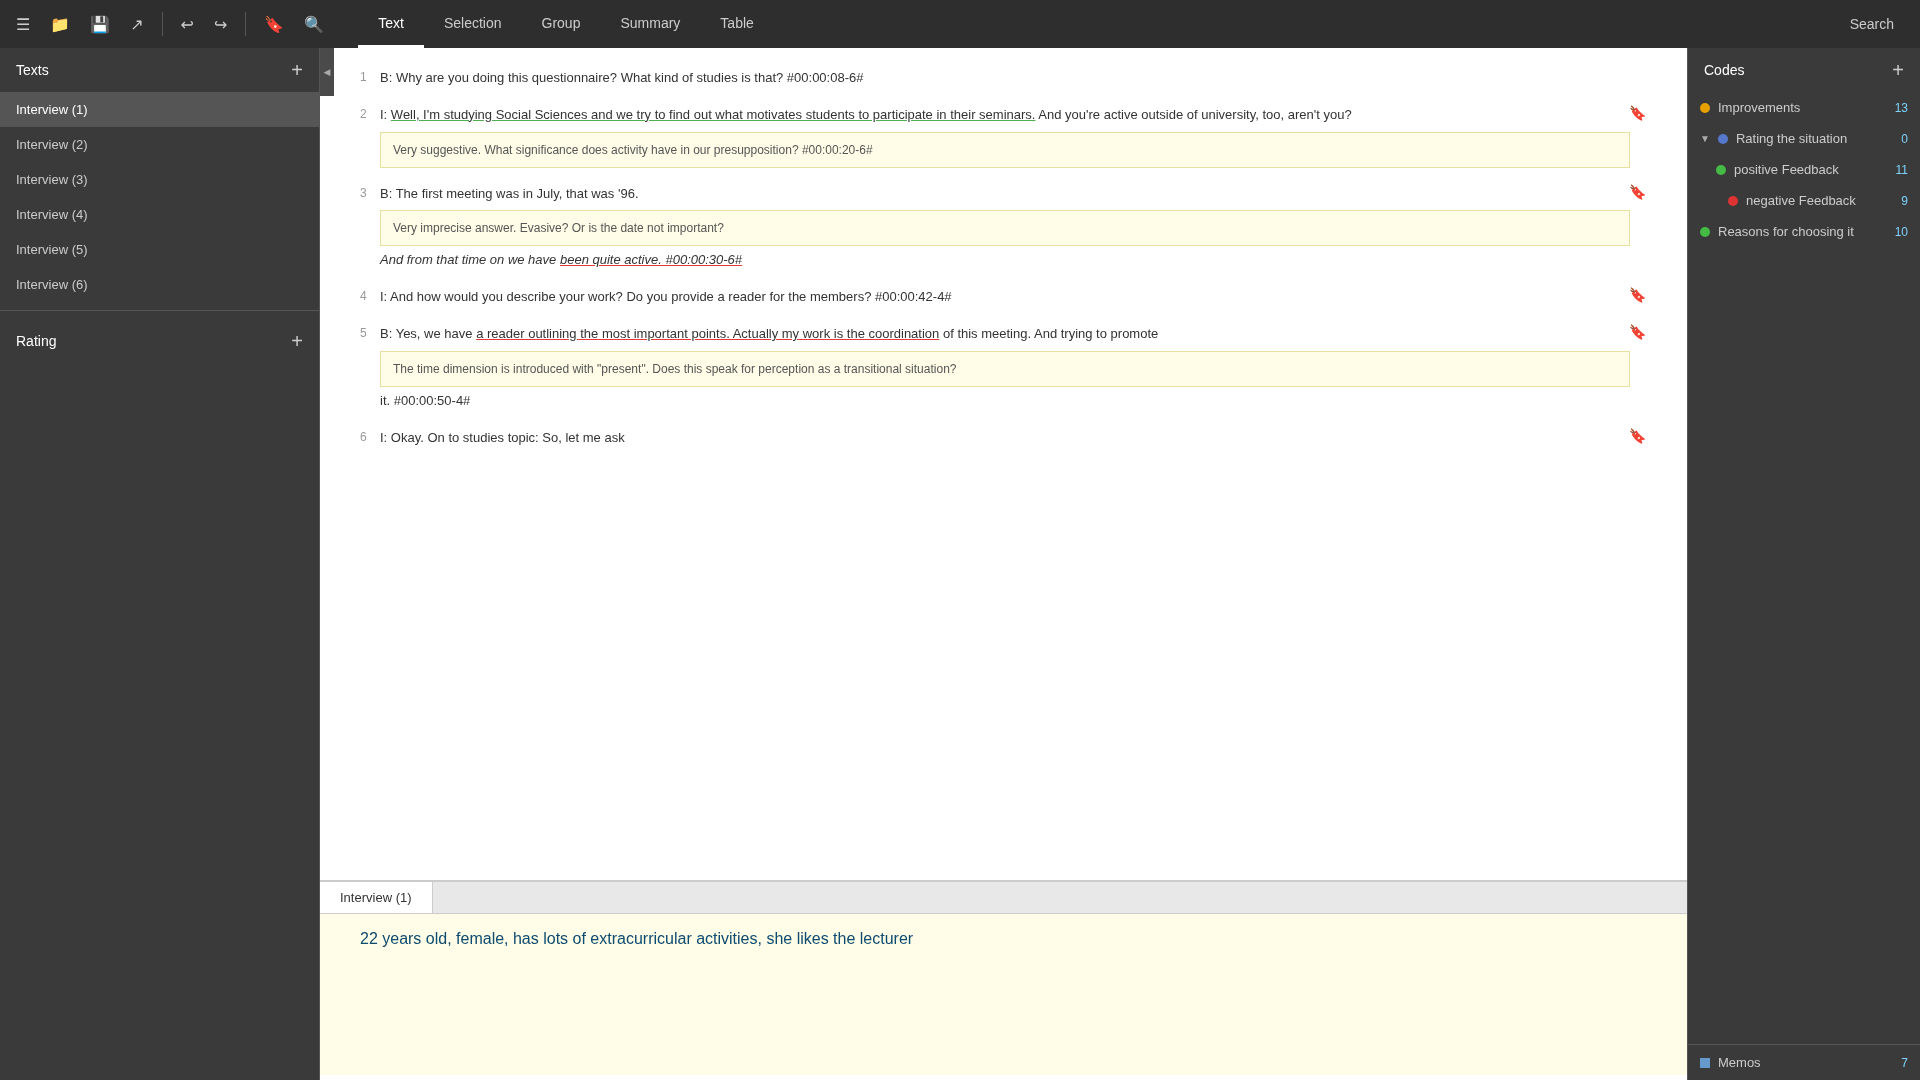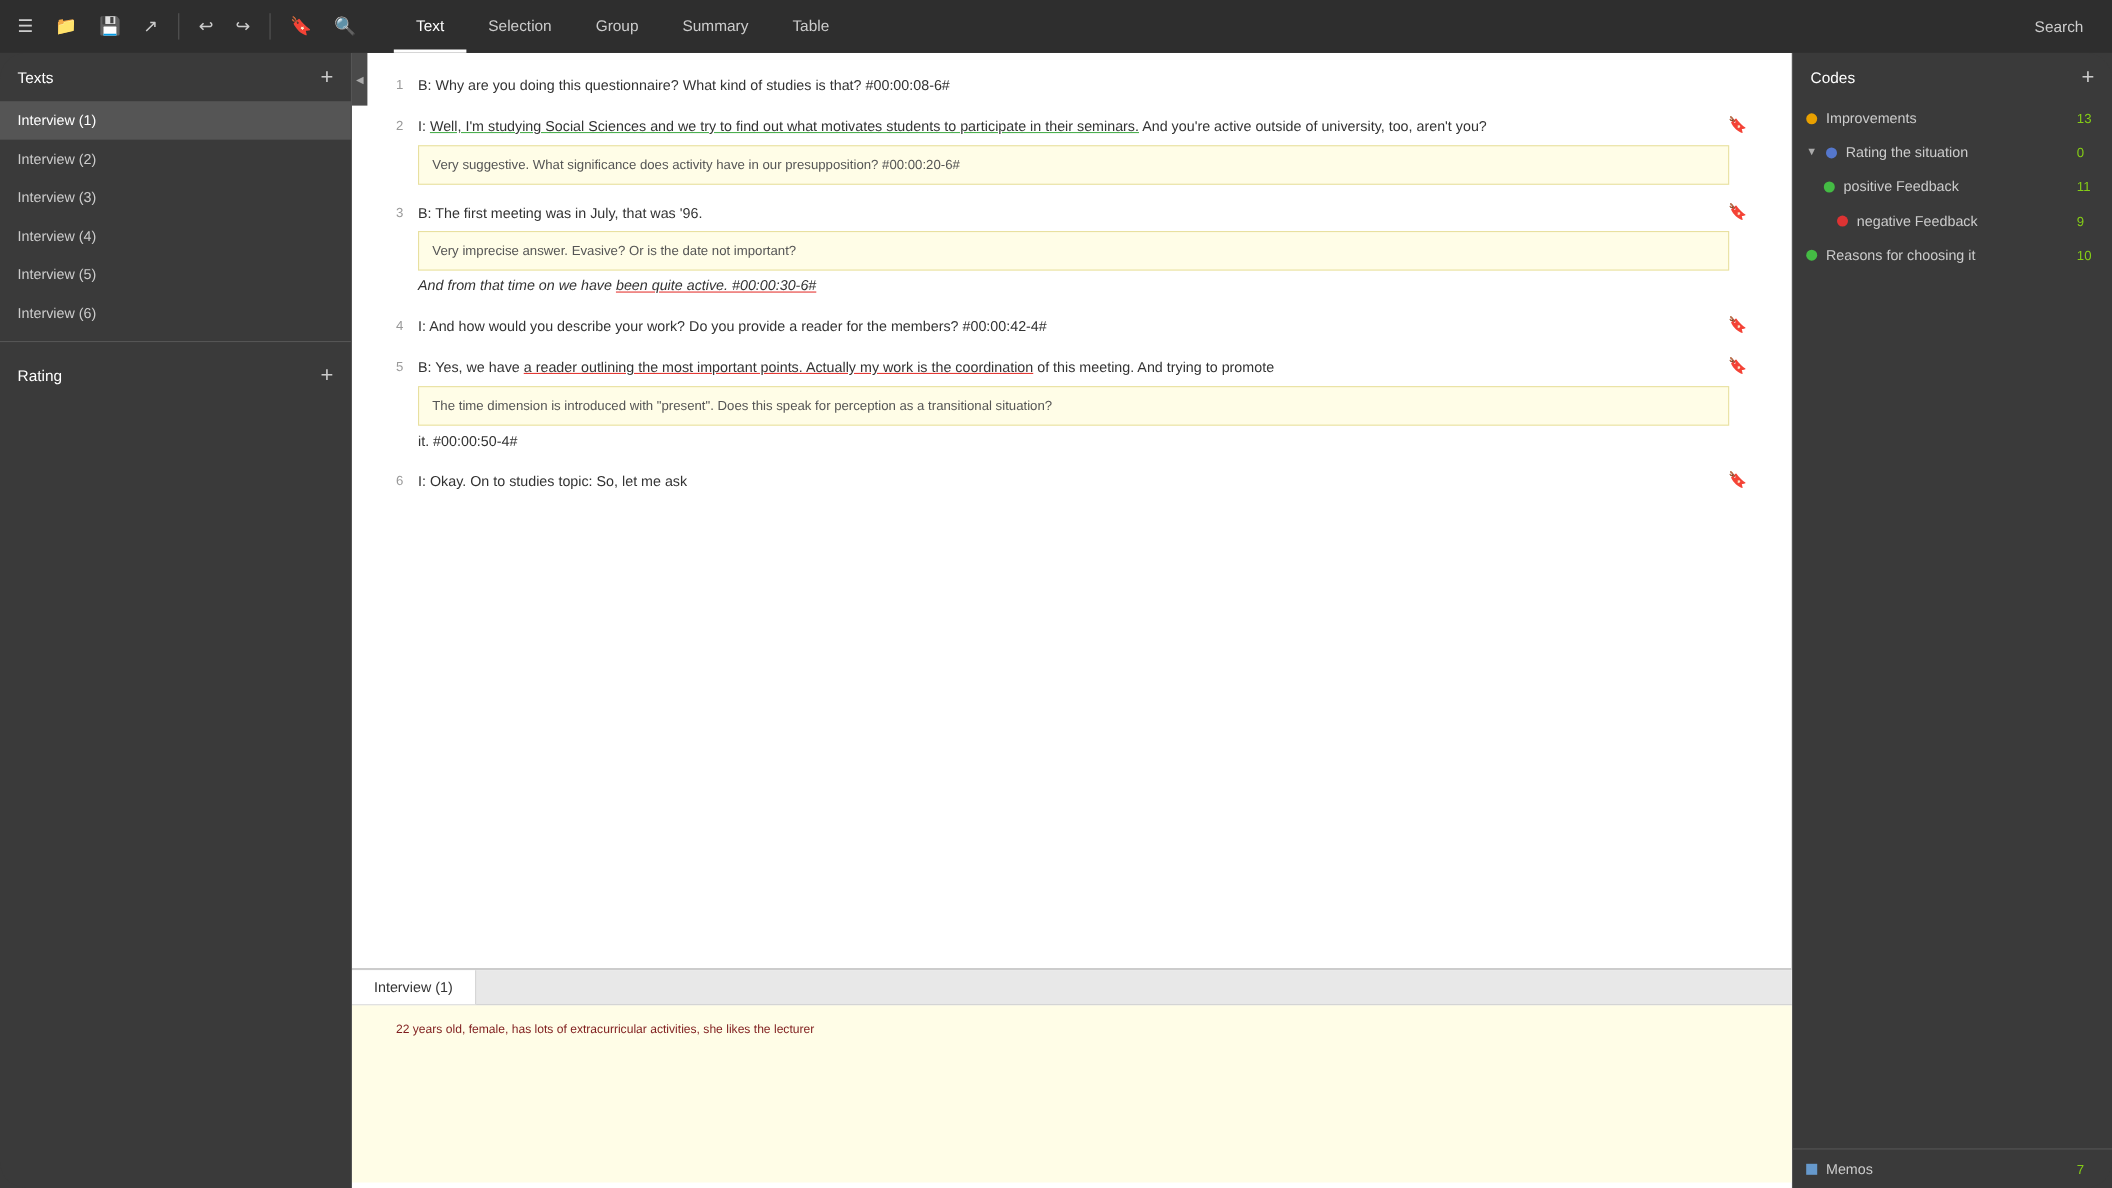--- a/index.html
+++ b/index.html
@@ -175,27 +175,27 @@
     }
     .bottom-tab.active {
       background: #fff;
       color: #333;
       font-weight: 500;
     }
     .bottom-content {
       padding: 16px 40px;
       background: #fffde7;
       height: calc(100% - 37px);
-      font-size: 11px;
-      color: #7f1d1d;
+      font-size: 16px;
+      color: #0c4a6e;
     }
 
     
     .right-sidebar {
-      width: 291px;
+      width: 233px;
       background: #3a3a3a;
       display: flex;
       flex-direction: column;
       flex-shrink: 0;
       border-left: 1px solid #555;
     }
     .codes-header {
       display: flex;
       align-items: center;
       justify-content: space-between;
@@ -214,24 +214,24 @@
       gap: 8px;
     }
     .code-dot {
       width: 10px;
       height: 10px;
       border-radius: 50%;
       flex-shrink: 0;
     }
     .code-label { flex: 1; }
     .code-count {
-      color: #84cc16;
+      color: #7dd3fc;
       font-size: 12px;
       min-width: 20px;
-      text-align: left;
+      text-align: right;
     }
     .code-expand {
       color: #aaa;
       font-size: 10px;
     }
     .codes-list { flex: 1; }
     .right-sidebar-bottom {
       border-top: 1px solid #555;
       margin-top: auto;
     }

